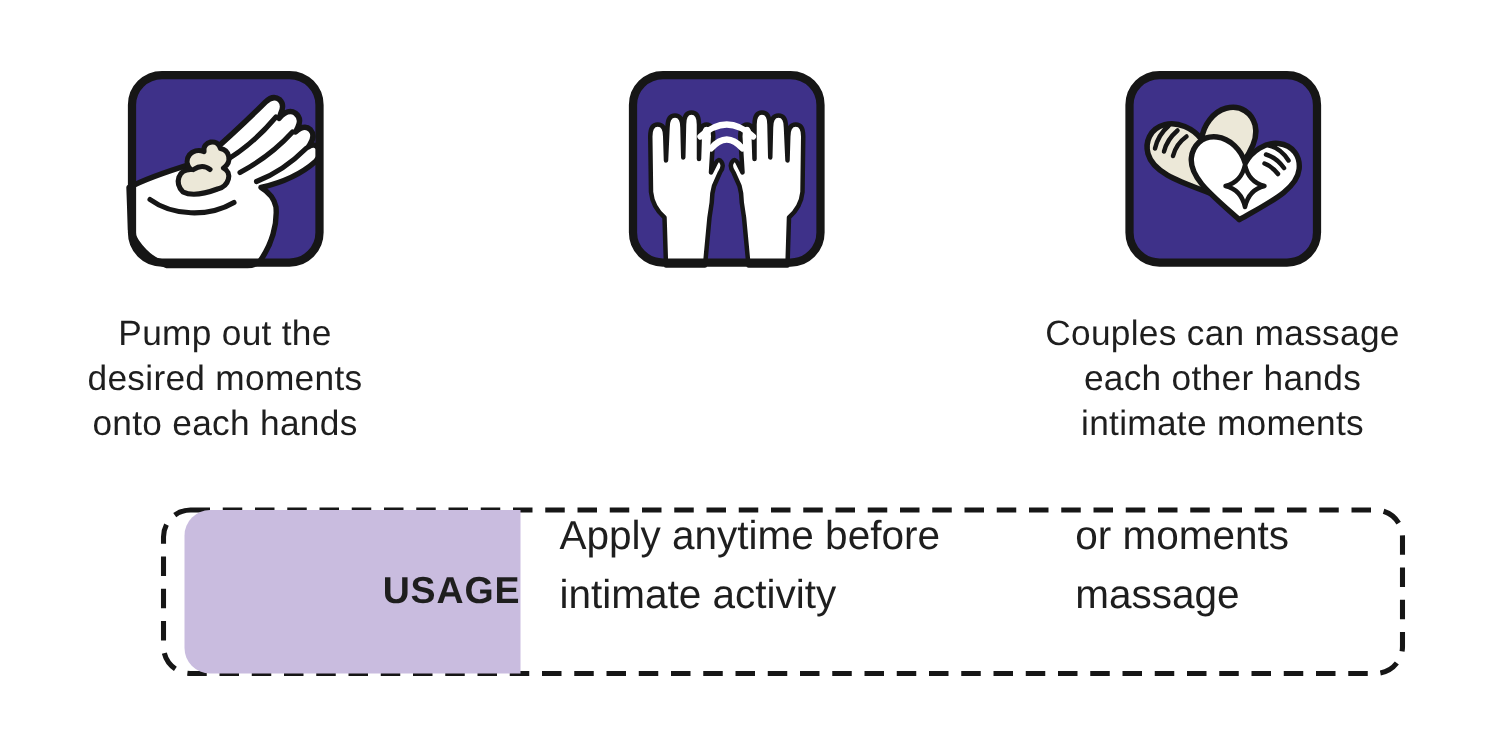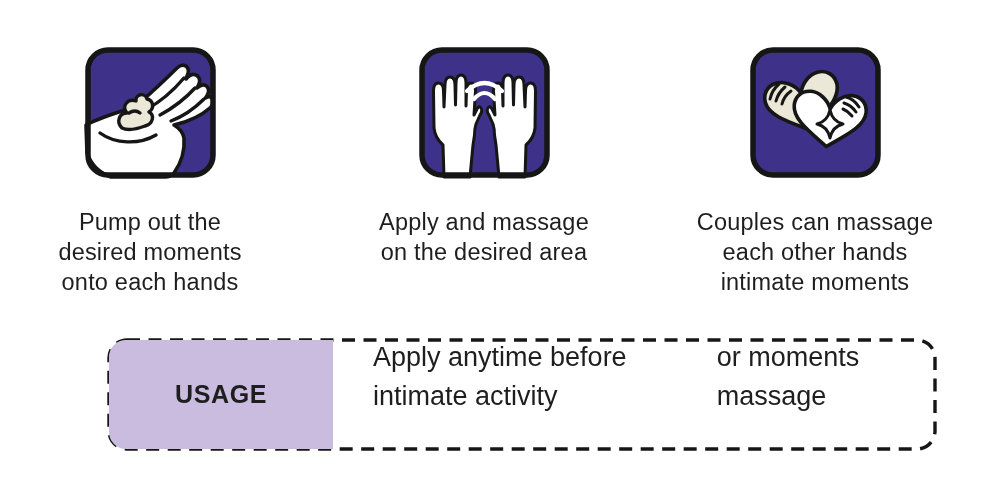--- a/index.html
+++ b/index.html
@@ -34,23 +34,23 @@
   .bg-rect{fill:var(--icon-bg);}
   .border-rect{fill:none;stroke:var(--outline);stroke-width:5.5;}
   .white-shape{fill:var(--hand-fill);stroke-width:3.6;}
   .cream-shape{fill:var(--cream-fill);stroke-width:3.4;}
   .detail-line{fill:none;stroke-width:3.4;}
   .arc-line{fill:none;stroke:#ffffff;stroke-width:4.2;stroke-linecap:round;}
 
   .banner{position:absolute;left:107px;top:338px;width:830px;height:113px;}
   .banner-border{position:absolute;left:0;top:0;width:100%;height:100%;}
   .usage-label-box{
-    position:absolute;left:2px;top:2px;width:224px;height:109px;
+    position:absolute;left:16px;top:2px;width:224px;height:109px;
     background:var(--usage-bg);border-radius:17px 0 0 17px;
-    display:flex;align-items:center;justify-content:center;
+    display:flex;align-items:center;justify-content:flex-end;
   }
   .usage-label{font-size:25px;font-weight:700;letter-spacing:0.6px;color:var(--text-color);}
   .usage-text{
     position:absolute;left:266px;top:0;height:113px;right:20px;
     display:flex;flex-direction:row;justify-content:center;
     font-size:27px;line-height:39px;color:var(--text-color);
   }
 </style>
 </head>
 <body>
@@ -169,24 +169,20 @@
           Q 57.5 84 57.5 90
           L 56 100
           L 53 132
           Z"></path>
 
         <path class="arc-line" d="M 50 46 Q 67.5 30 85 46"></path>
         <path class="arc-line" d="M 57 54 Q 67.5 42 78 54"></path>
       </g>
       <rect class="border-rect" x="5" y="5" width="125" height="125" rx="20"></rect>
     </svg>
-    <p class="caption">
-      <span>Apply and massage</span>
-      <span>on the desired area</span>
-    </p>
   </div>
 
   <div class="step step-3">
     <svg class="icon" viewBox="0 0 135 135">
       <rect class="bg-rect" x="5" y="5" width="125" height="125" rx="20"></rect>
 
       <path class="ink cream-shape" style="stroke-width:4.2" transform="translate(56 59) rotate(-15) scale(0.88) translate(0 -31)" d="
         M 0 18
         C -4 8 -14 0 -24 0
         C -36 0 -42 9 -42 18

